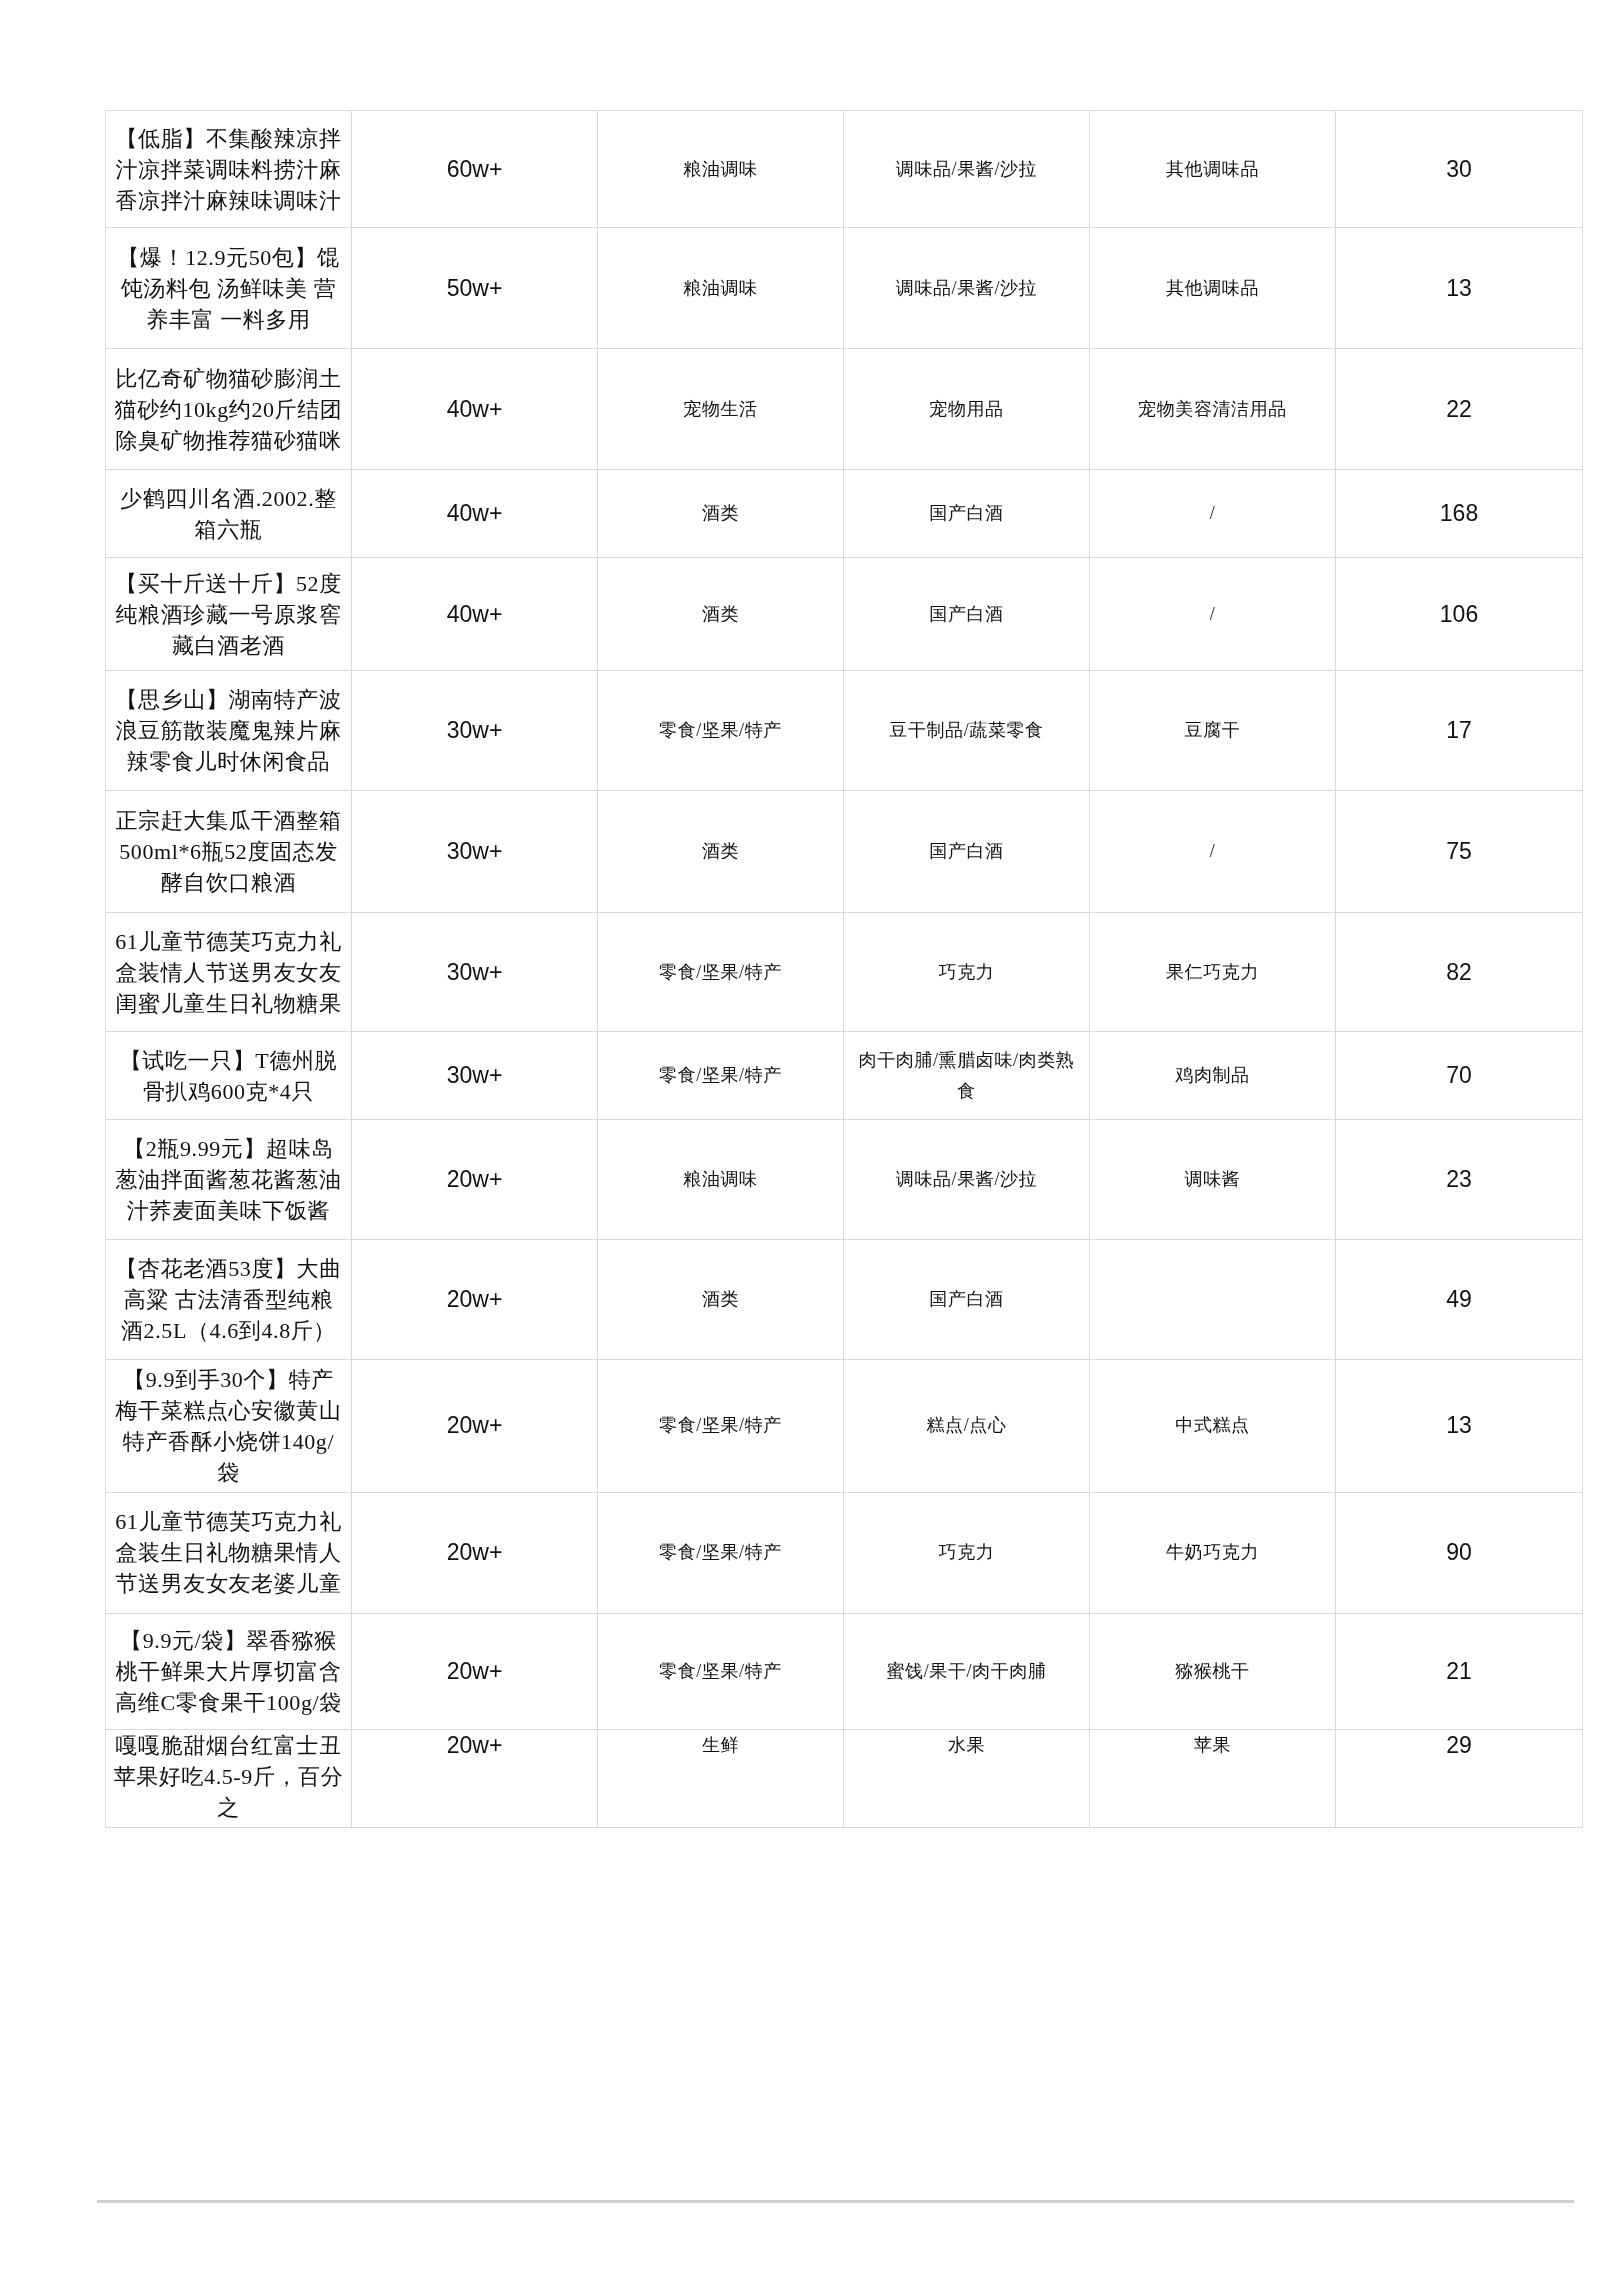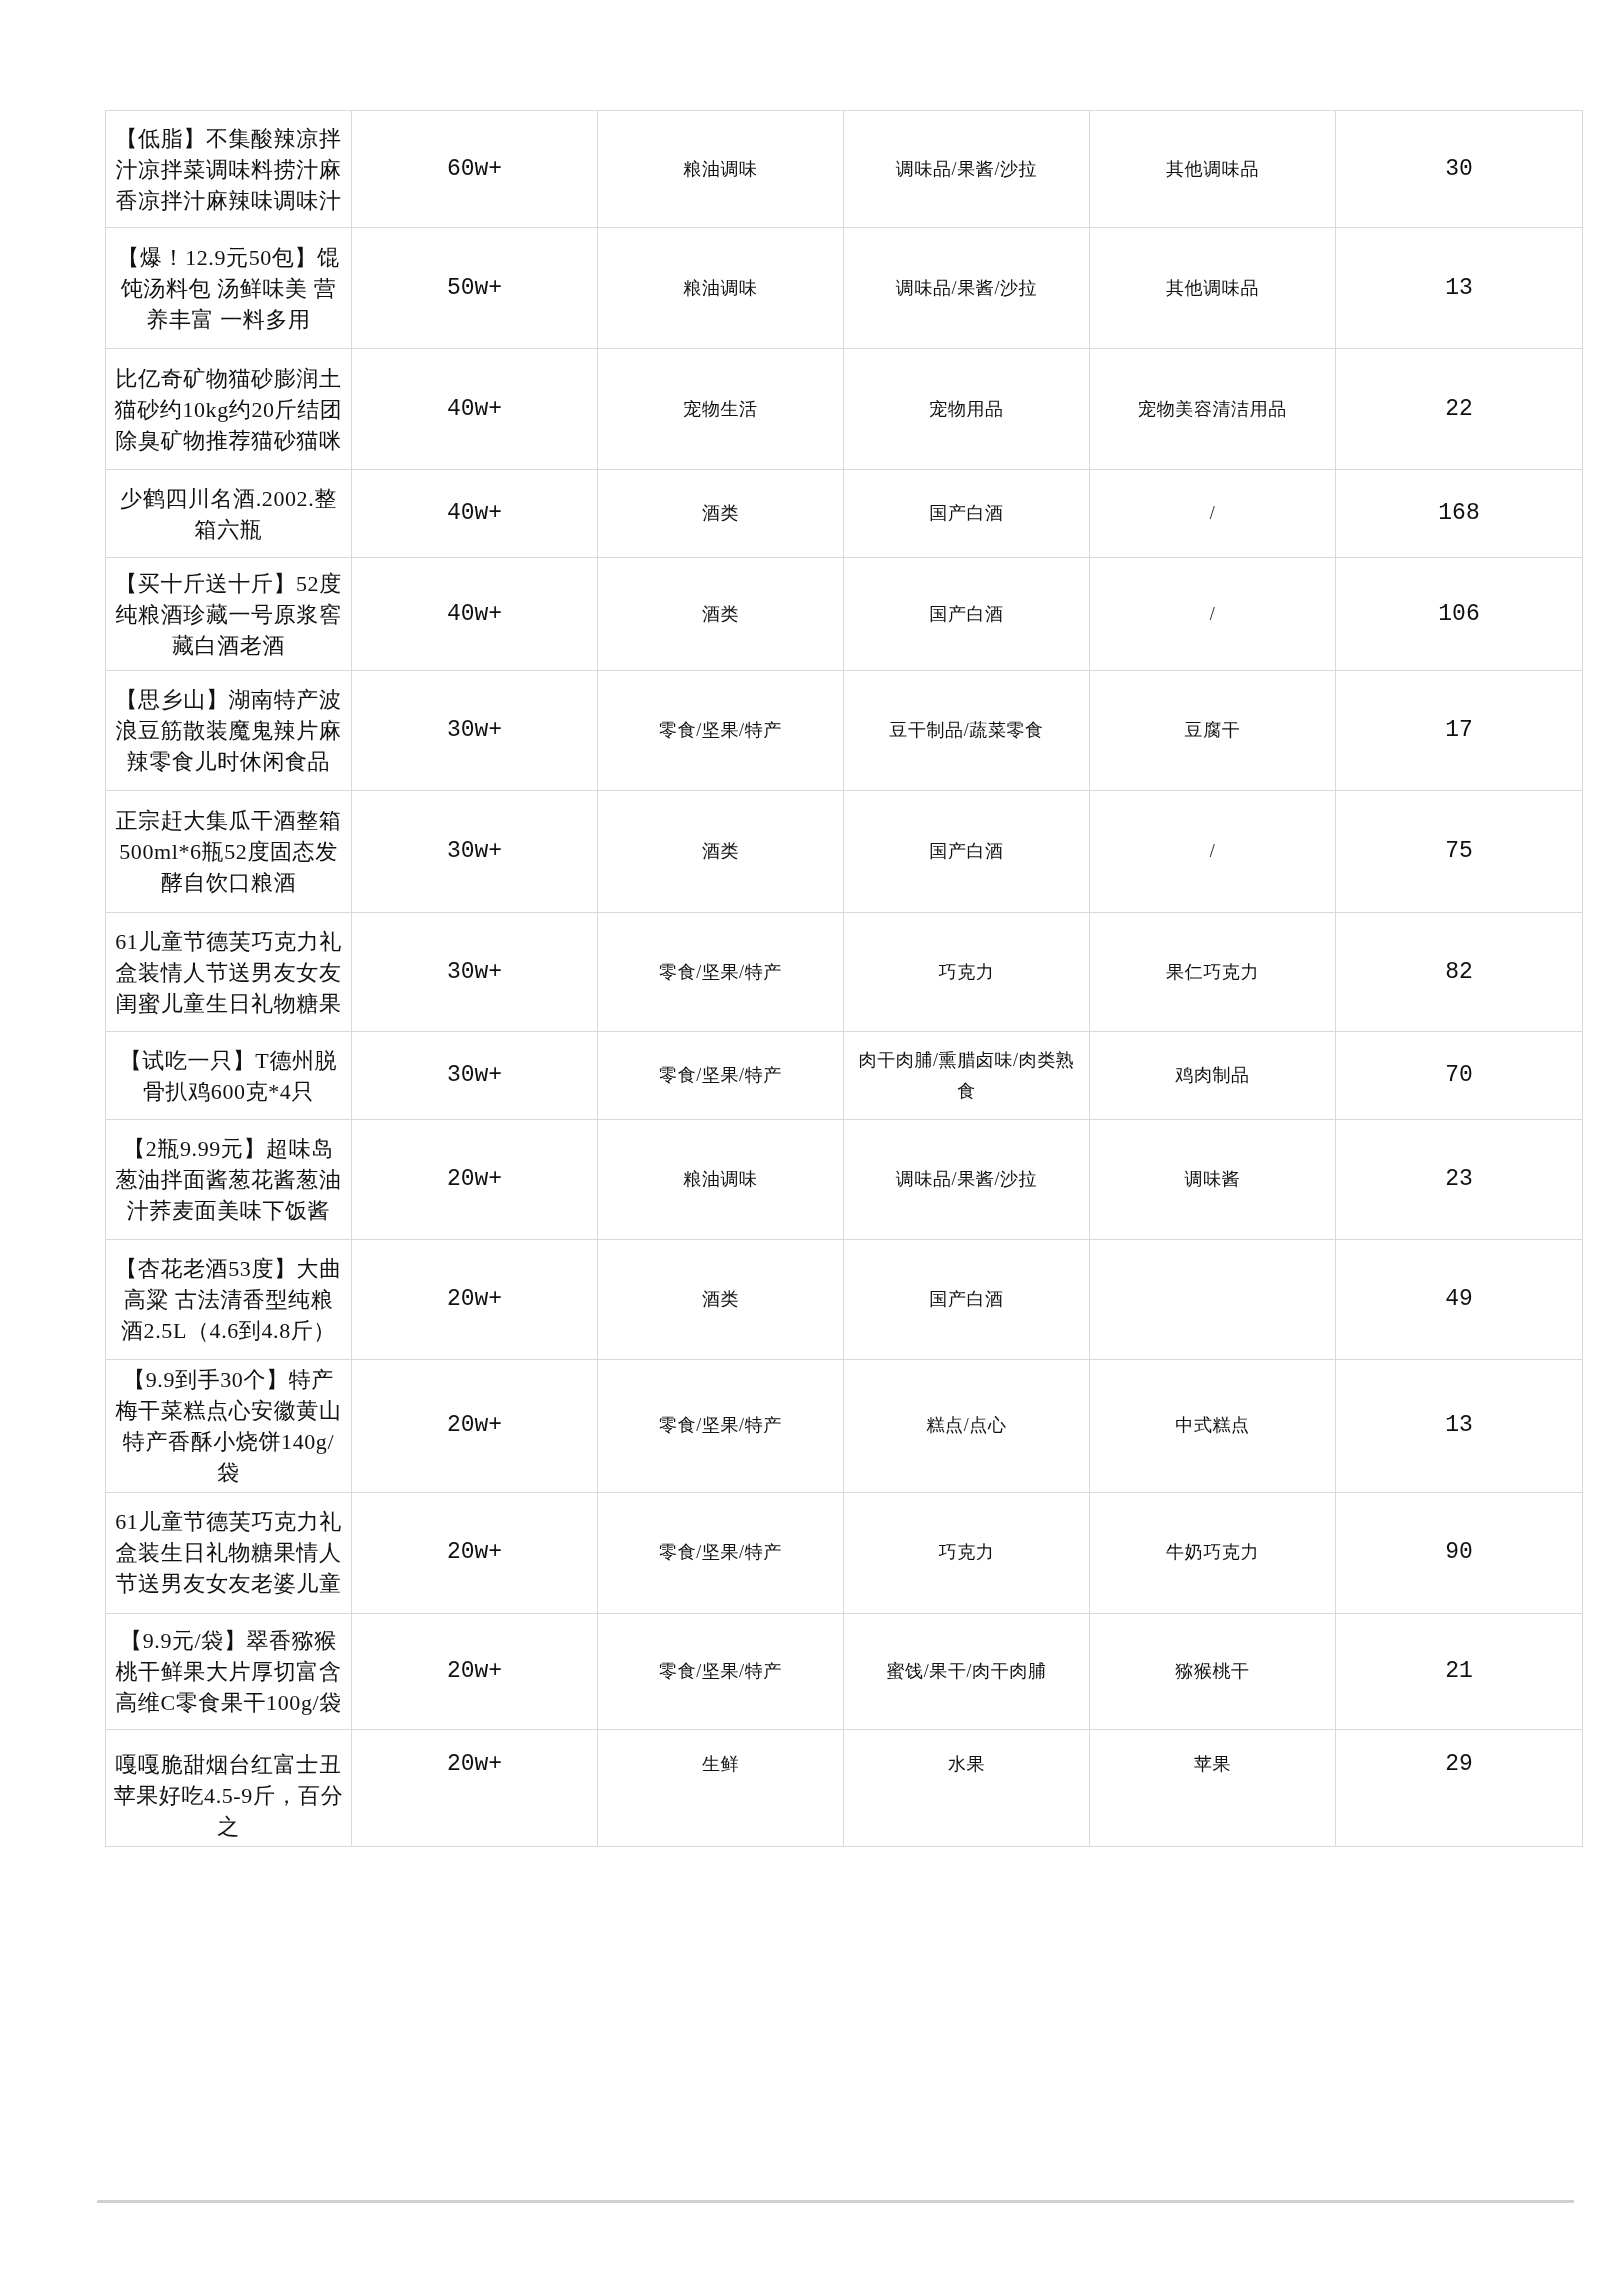--- a/index.html
+++ b/index.html
@@ -23,28 +23,28 @@
   }
   td.c-title{
     font-family:"Liberation Serif","DejaVu Serif",serif;
     font-size:22px;line-height:31px;letter-spacing:0.6px;
   }
   td.c-cat{
     font-family:"Liberation Serif","DejaVu Serif",serif;
     font-size:18px;line-height:31px;letter-spacing:0.6px;
   }
   td.c-sales, td.c-num{
-    font-family:Liberation Mono, monospace;
+    font-family:Liberation Sans, sans-serif;
     font-size:23px;line-height:31px;
     vertical-align:bottom;
     padding-bottom:15.5px;
   }
   tr.row-last td{
     vertical-align:top;
-    padding-top:19px;
+    padding-top:0;
   }
   tr.row-last td.c-sales, tr.row-last td.c-num{
     padding-bottom:0;
   }
   .table-bottom-edge{
     position:absolute;left:97px;width:1477px;
     height:2.6px;background:#cfd0d2;
   }
 </style>
 </head>

